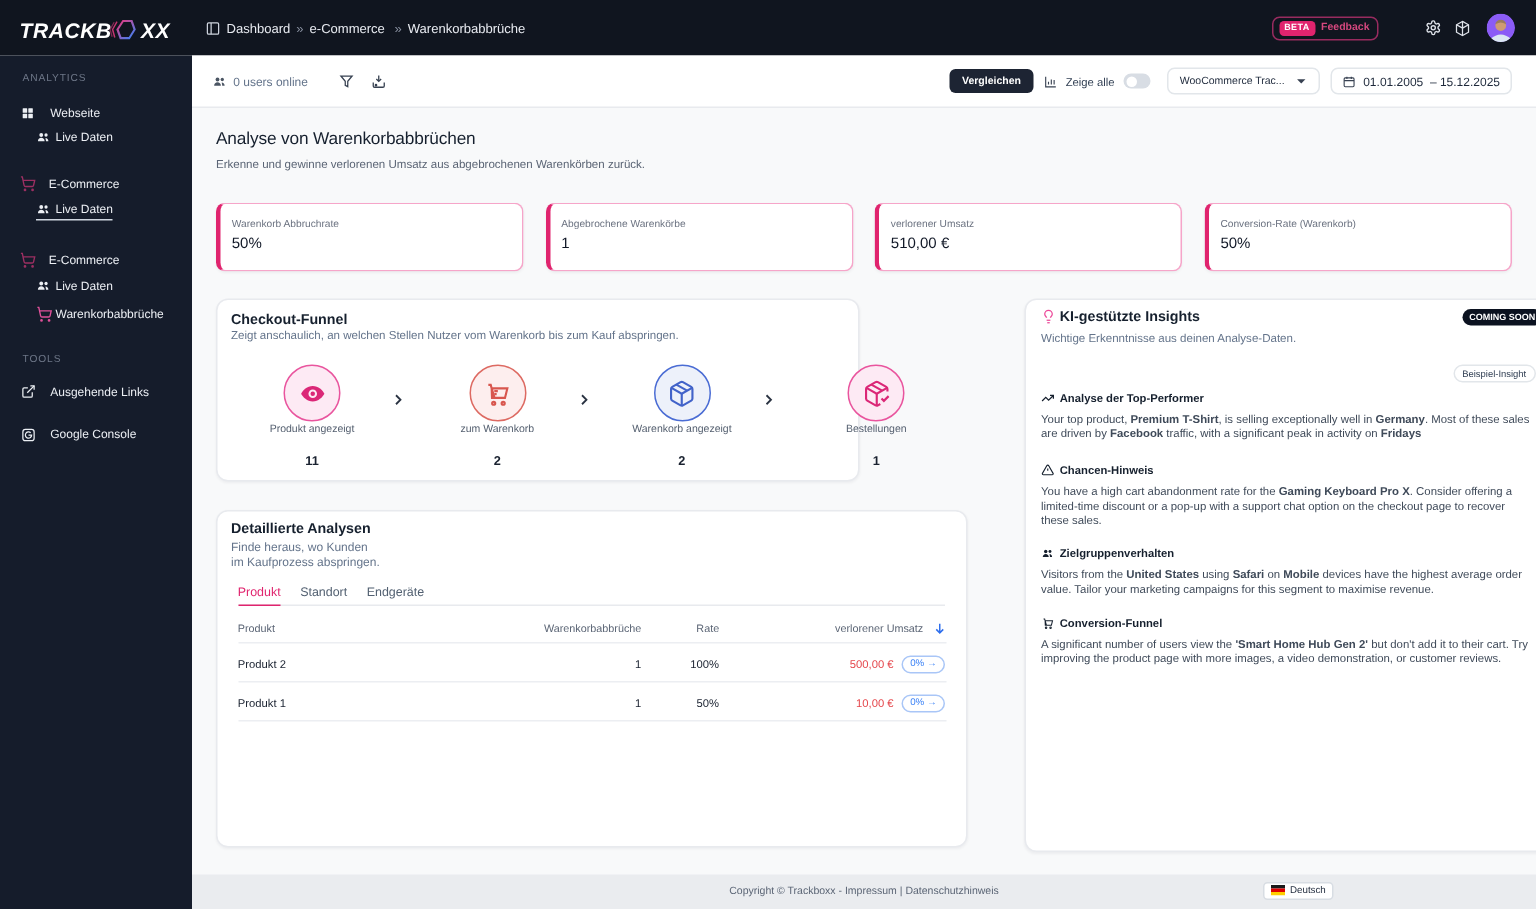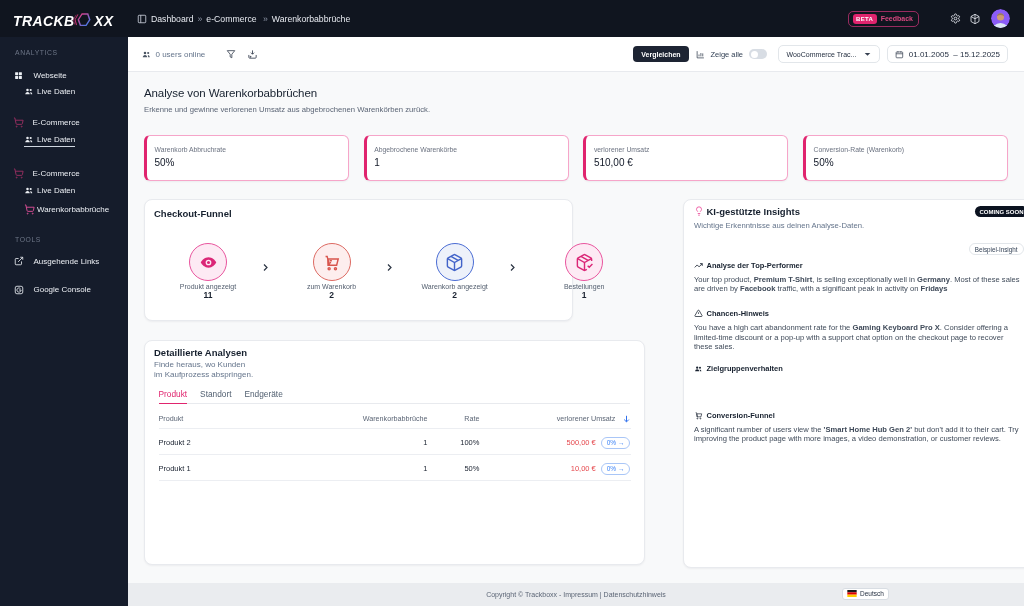--- a/index.html
+++ b/index.html
@@ -49,21 +49,21 @@
 .card-s { font-size:8px; color:#64748b; }
 
 
 .funnel { position:absolute; left:0; right:0; top:43px; height:60px; }
 .fstep { position:absolute; display:flex; flex-direction:column; align-items:center; width:110px; }
 .fcirc { width:38px; height:38px; border-radius:50%; display:flex; align-items:center; justify-content:center; }
 .fc-pink { background:#fdeaf4; border:1.5px solid #e9559e; }
 .fc-red { background:#fdeeee; border:1.5px solid #dd6a62; }
 .fc-blue { background:#edf1fa; border:1.5px solid #4a6cd4; }
 .flabel { font-size:7px; color:#556070; margin-top:1.5px; white-space:nowrap; }
-.fval { font-size:8.5px; font-weight:bold; color:#1a2230; margin-top:0; }
+.fval { font-size:8.5px; font-weight:bold; color:#1a2230; margin-top:12px; }
 .fchev { position:absolute; top:15px; }
 
 
 .tabs { position:absolute; left:13.5px; right:14px; top:48px; display:flex; gap:13px; border-bottom:1px solid #e8eaee; font-size:8.3px; color:#526071; }
 .tab { padding:0 0 4px 0; }
 .tab.active { color:#e0246e; border-bottom:1.5px solid #e0246e; margin-bottom:-1px; }
 .an { position:absolute; left:13.5px; right:13.5px; top:61px; }
 .an .hrow, .an .drow { display:flex; align-items:center; border-bottom:1px solid #eceef2; }
 .an .hrow { height:27px; font-size:7.2px; color:#5b6575; align-items:flex-end; padding-bottom:5px; }
 .an .drow { height:26px; font-size:7.5px; color:#1a2230; padding-top:2px; }
@@ -273,20 +273,21 @@
     <div class="lb">verlorener Umsatz</div>
     <div class="vl">510,00 €</div>
   </div>
 <div class="stat" style="left:803.1px;">
     <div class="lb">Conversion-Rate (Warenkorb)</div>
     <div class="vl">50%</div>
   </div>
 
 <div class="card" style="left:144px; top:199px; width:429px; height:122px;">
   <div class="card-t abs" style="left:9px; top:8px;">Checkout-Funnel</div>
+  <div class="card-s abs" style="left:9px; top:19px; font-size:7.7px;">Zeigt anschaulich, an welchen Stellen Nutzer vom Warenkorb bis zum Kauf abspringen.</div>
   <div class="funnel">
     <div class="fstep" style="left:8px;">
       <div class="fcirc fc-pink">
           <svg width="19" height="19" viewBox="0 0 24 24">
             <path d="M12 5.5C7.3 5.5 3.6 9.2 2.2 12c1.4 2.8 5.1 6.5 9.8 6.5s8.4-3.7 9.8-6.5C20.4 9.2 16.7 5.5 12 5.5Z" fill="#db2777"></path>
             <circle cx="12" cy="12" r="3.6" fill="#fdeaf4"></circle>
             <circle cx="12" cy="12" r="1.9" fill="#db2777"></circle>
           </svg>
         </div>
       <div class="flabel">Produkt angezeigt</div>
@@ -416,20 +417,21 @@
   <div class="ins-sec" style="top:164.3px;">
     <div class="sec-t">
       <svg width="9" height="8" viewBox="0 0 24 24" fill="#16202e">
           <circle cx="8" cy="8" r="3.4"></circle>
           <path d="M2 19c0-3.3 2.7-6 6-6s6 2.7 6 6Z"></path>
           <circle cx="16.5" cy="8" r="2.9"></circle>
           <path d="M15.5 13.2c2.9.3 5.2 2.8 5.2 5.8h-4.2"></path>
         </svg>
       Zielgruppenverhalten
     </div>
+    <p>Visitors from the <b>United States</b> using <b>Safari</b> on <b>Mobile</b> devices have the highest average order value. Tailor your marketing campaigns for this segment to maximise revenue.</p>
   </div>
   <div class="ins-sec" style="top:210.8px;">
     <div class="sec-t">
       <svg width="9" height="9" viewBox="0 0 24 24" fill="none" stroke="#16202e" stroke-width="1.8">
           <circle cx="9" cy="20" r="1.3"></circle>
           <circle cx="17" cy="20" r="1.3"></circle>
           <path d="M4.5 4.5h2l.8 3m0 0h13.2l-2 8H7.6Zm0 0 2.4 8"></path>
         </svg>
       Conversion-Funnel
     </div>

